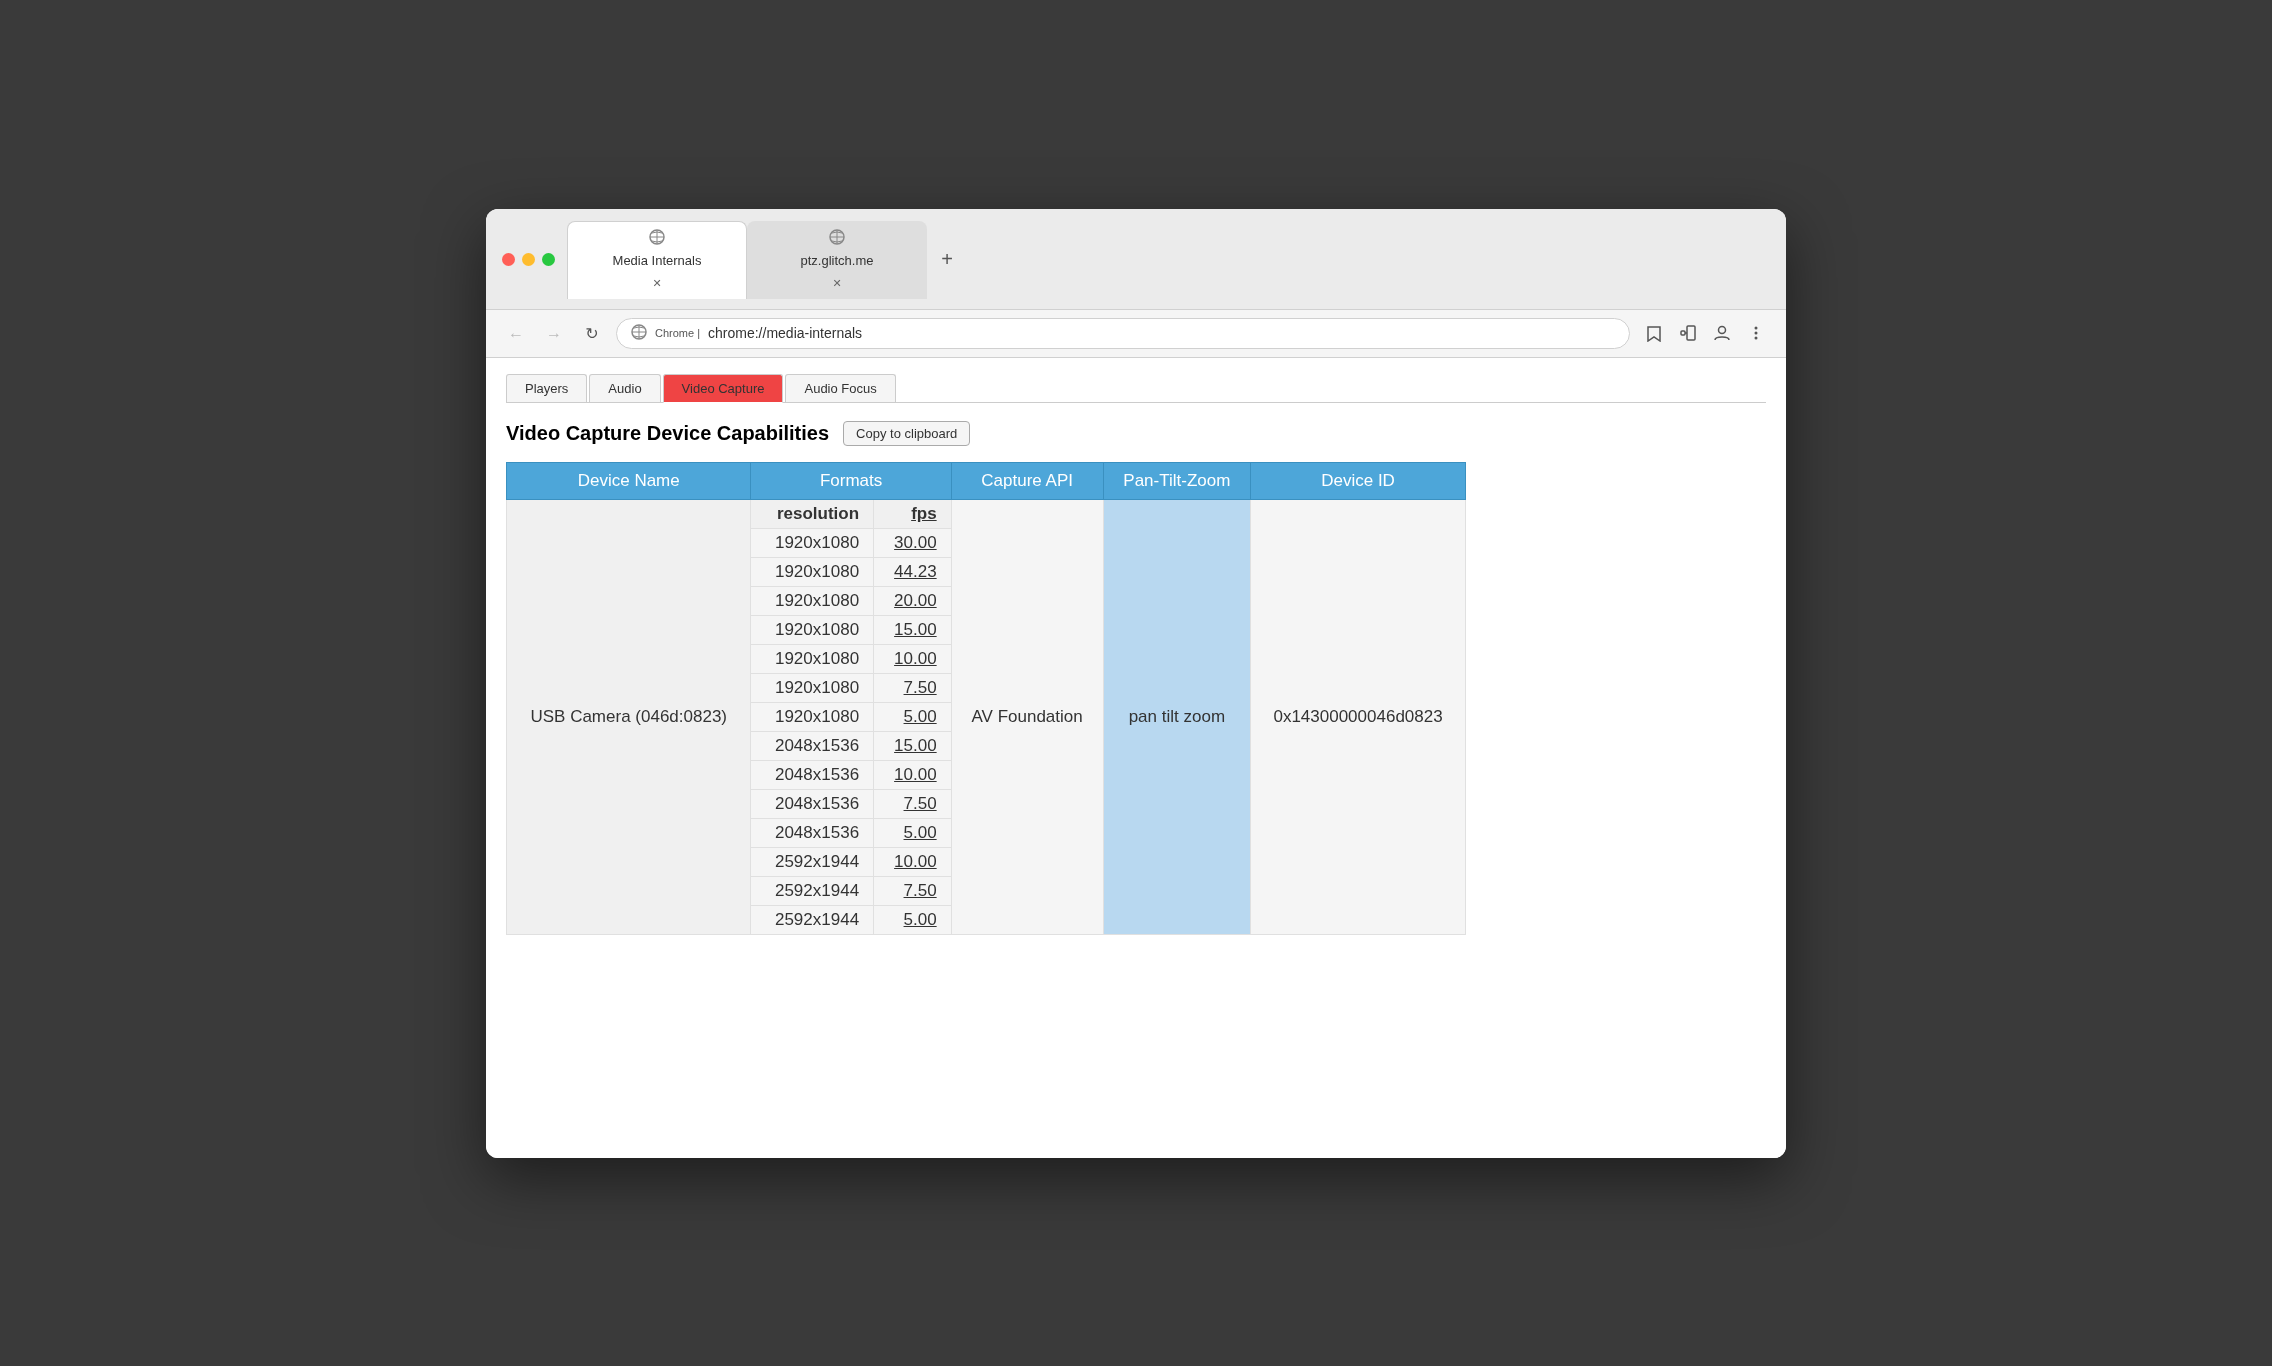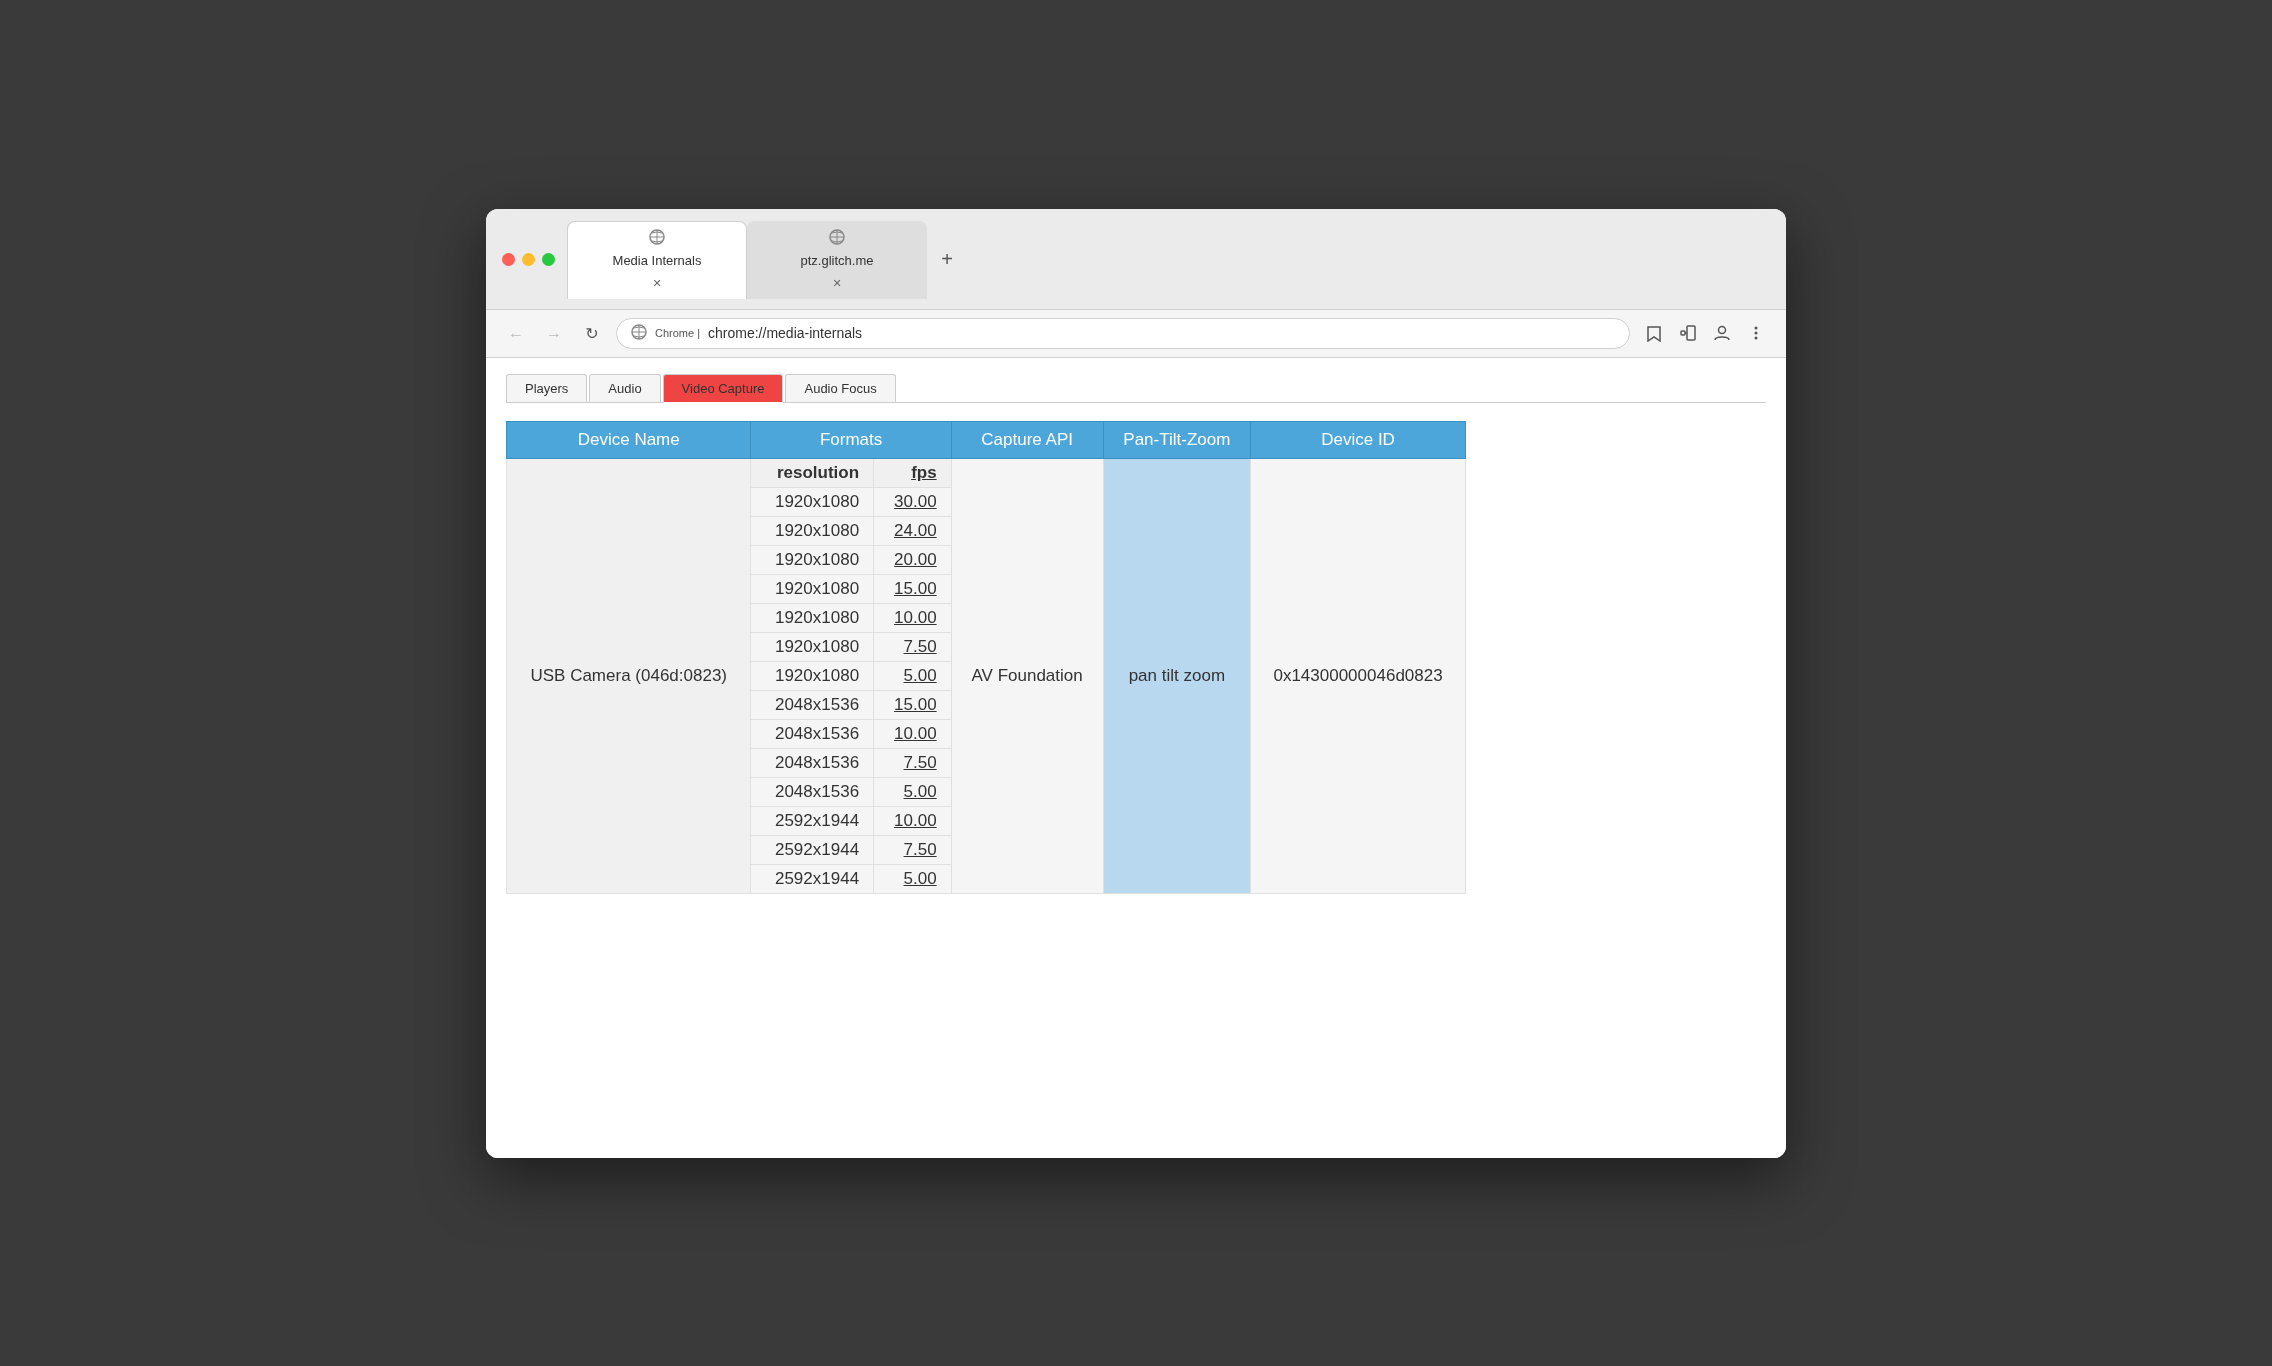--- a/index.html
+++ b/index.html
@@ -400,20 +400,24 @@
         <span>Audio</span>
       </div>
       <div class="internal-tab active">
         <span>Video Capture</span>
       </div>
       <div class="internal-tab">
         <span>Audio Focus</span>
       </div>
     </div>
 
+    <div class="section-header">
+      <h2 class="section-title">Video Capture Device Capabilities</h2>
+      <button class="copy-btn">Copy to clipboard</button>
+    </div>
 
     <table class="capabilities-table">
       <thead>
         <tr>
           <th>Device Name</th>
           <th colspan="2">Formats</th>
           <th>Capture API</th>
           <th>Pan-Tilt-Zoom</th>
           <th>Device ID</th>
         </tr>
@@ -426,21 +430,21 @@
   <td class="td-plain-center" rowspan="15">AV Foundation</td>
   <td class="td-highlight" rowspan="15">pan tilt zoom</td>
   <td class="td-plain-center" rowspan="15">0x14300000046d0823</td>
 </tr>
           <tr>
     <td class="td-resolution">1920x1080</td>
     <td class="td-fps">30.00</td>
   </tr>
           <tr>
     <td class="td-resolution">1920x1080</td>
-    <td class="td-fps">24.00</td>
+    <td class="td-fps">44.23</td>
   </tr>
           <tr>
     <td class="td-resolution">1920x1080</td>
     <td class="td-fps">20.00</td>
   </tr>
           <tr>
     <td class="td-resolution">1920x1080</td>
     <td class="td-fps">15.00</td>
   </tr>
           <tr>

